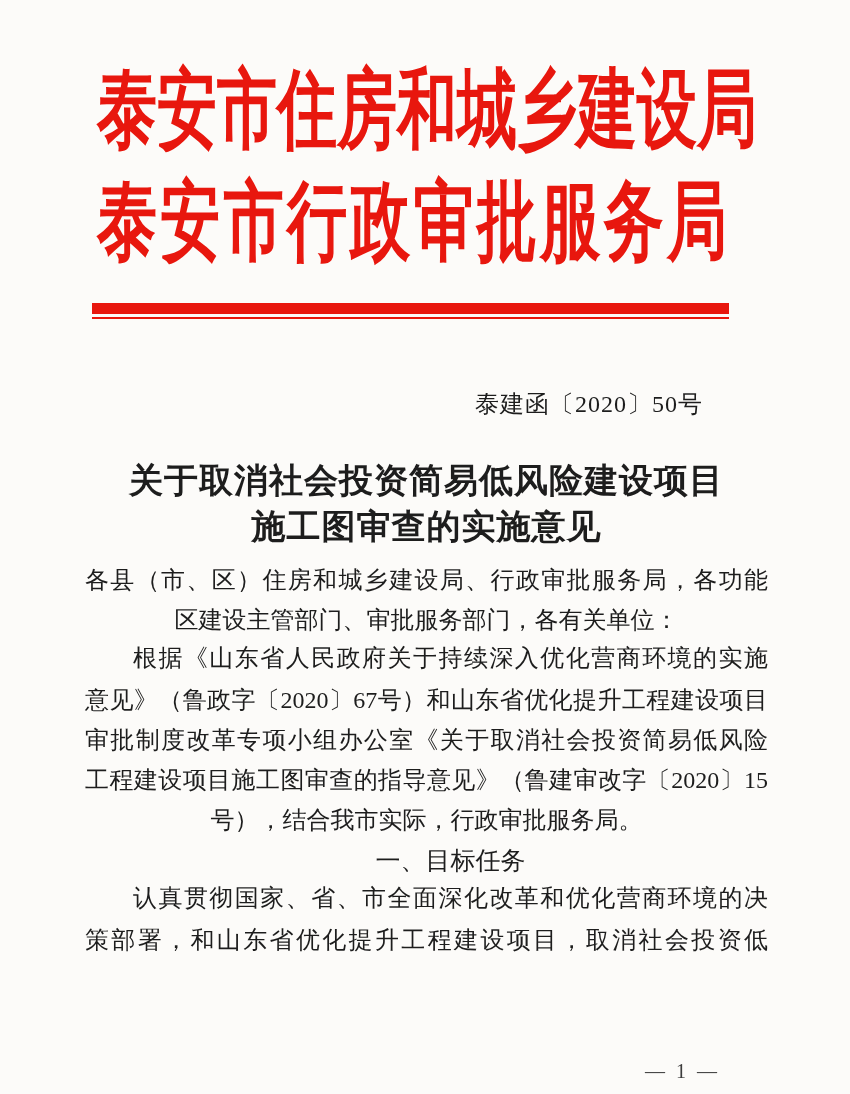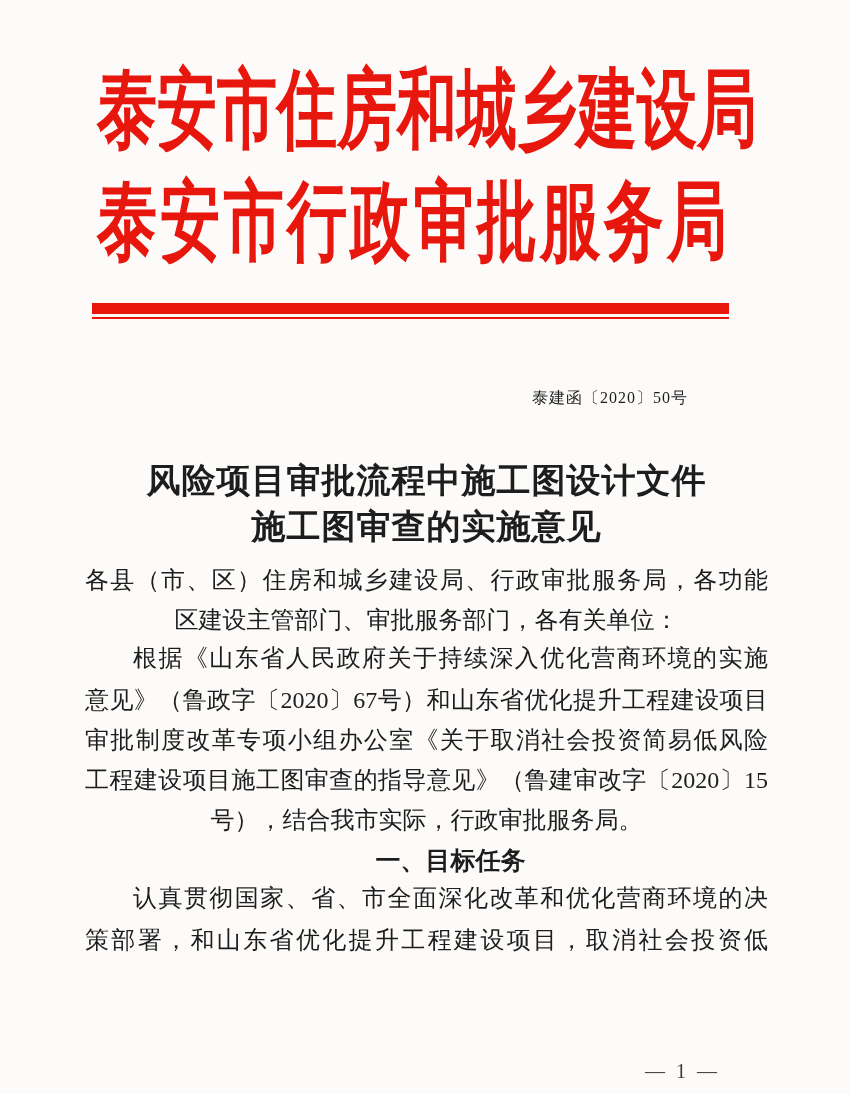--- a/index.html
+++ b/index.html
@@ -24,22 +24,22 @@
     white-space: nowrap;
   }
 
   
   .rule { position: absolute; left: 92px; top: 303px; width: 637px; }
   .rule-bar  { height: 11px; background: var(--red, #e8170e); }
   .rule-thin { margin-top: 3px; height: 2px; background: var(--red, #e8170e); }
 
   
   .doc-number {
-    position: absolute; top: 388px; right: 162px;
-    font-size: 16px; letter-spacing: 1px;
+    position: absolute; top: 388px; right: 147px;
+    font-size: 24px; letter-spacing: 1px;
     color: var(--text, #1d1d1d);
   }
 
   
   .doc-title {
     position: absolute; left: 85px; top: 458px; width: 683px;
     text-align: center; font-size: 34px; font-weight: 700;
     line-height: 46px; letter-spacing: 1px;
   }
 
@@ -49,21 +49,21 @@
     height: 40px; line-height: 40px;
     text-align: center; white-space: nowrap;
   }
   .bline.justify {
     white-space: normal;
     text-align: justify; text-align-last: justify; text-justify: inter-character;
   }
   .bline.indent { padding-left: 48px; font-family: Liberation Mono, monospace; }
   .bline.indent.justify { width: 635px; }
   .bline.bold {
-    font-weight: 700;
+    font-weight: 400;
     font-family: "Liberation Sans", "DejaVu Sans", sans-serif;
     font-size: 25px;
   }
 
   
   .page-number {
     position: absolute; top: 1060px; right: 130px;
     font-size: 20px; letter-spacing: 3px;
     color: var(--pagenum, #3c3c3c);
   }
@@ -79,21 +79,21 @@
   </div>
 
   <div class="rule">
     <div class="rule-bar"></div>
     <div class="rule-thin"></div>
   </div>
 
   <div class="doc-number">泰建函〔2020〕50号</div>
 
   <div class="doc-title">
-    <div>风险项目审批流程中施工图设计文件</div>
+    <div>关于取消社会投资简易低风险建设项目</div>
     <div>施工图审查的实施意见</div>
   </div>
 
   <div class="body-text">
       <div class="bline justify">各县（市、区）住房和城乡建设局、行政审批服务局，各功能</div>
       <div class="bline">区建设主管部门、审批服务部门，各有关单位：</div>
       <div class="bline justify indent">根据《山东省人民政府关于持续深入优化营商环境的实施</div>
       <div class="bline justify">意见》（鲁政字〔2020〕67号）和山东省优化提升工程建设项目</div>
       <div class="bline justify">审批制度改革专项小组办公室《关于取消社会投资简易低风险</div>
       <div class="bline justify">工程建设项目施工图审查的指导意见》（鲁建审改字〔2020〕15</div>

